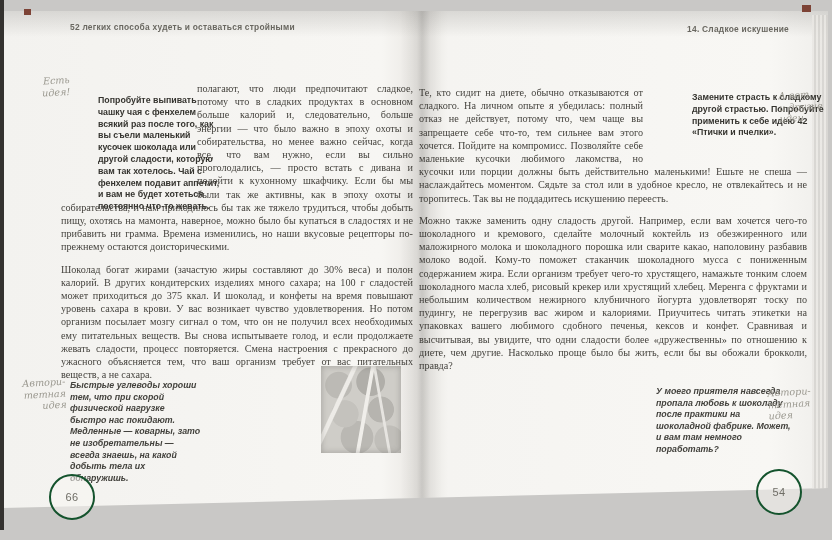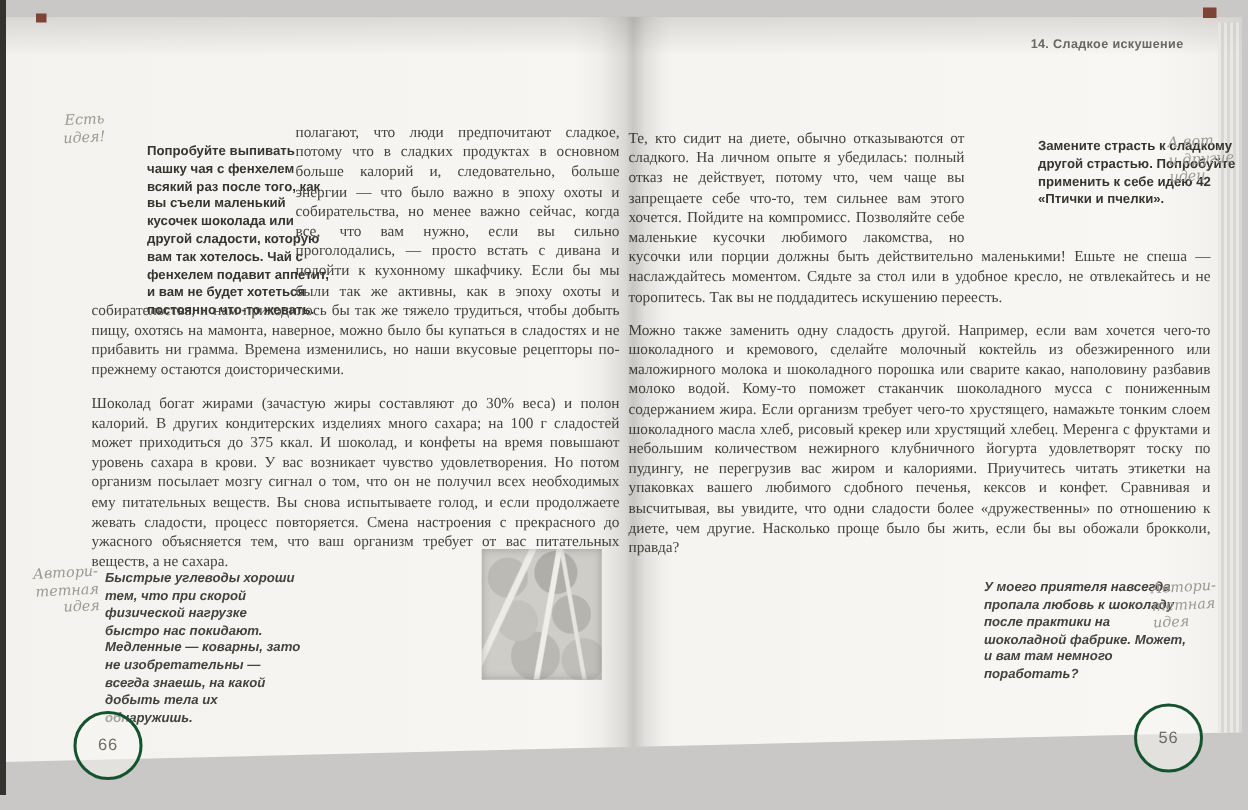--- a/index.html
+++ b/index.html
@@ -80,20 +80,21 @@
     font-size:11px;color:#6f6d66;letter-spacing:.5px;
   }
 </style>
 </head>
 <body>
 
 <div class="book">
   <div class="book-top-shade"></div>
   <div class="page-edges"></div>
 
+  <div class="running-header" style="left:68px;top:11px;width:320px;">52 легких способа худеть и оставаться стройными</div>
 
   <div class="hand-label hand-right" style="left:30px;top:64px;width:38px;">Есть
 идея!</div>
 
   <div class="margin-bold" style="left:68px;top:84px;width:126px;margin-left:28px;">Попробуйте выпивать чашку чая с фенхелем всякий раз после того, как вы съели маленький кусочек шоколада или другой сладости, которую вам так хотелось. Чай с фенхелем подавит аппетит, и вам не будет хотеться постоянно что-то жевать.</div>
 
   <div class="body-text" style="left:59px;top:71px;width:352px;">
     <div class="spacer-l"></div>
     <p>полагают, что люди предпочитают сладкое, потому что в сладких продуктах в основном больше калорий и, следовательно, больше энергии — что было важно в эпоху охоты и собирательства, но менее важно сейчас, когда все, что вам нужно, если вы сильно проголодались, — просто встать с дивана и подойти к кухонному шкафчику. Если бы мы были так же активны, как в эпоху охоты и собирательства, и нам приходилось бы так же тяжело трудиться, чтобы добыть пищу, охотясь на мамонта, наверное, можно было бы купаться в сладостях и не прибавить ни грамма. Времена изменились, но наши вкусовые рецепторы по-прежнему остаются доисторическими.</p>
     <p>Шоколад богат жирами (зачастую жиры составляют до 30% веса) и полон калорий. В других кондитерских изделиях много сахара; на 100 г сладостей может приходиться до 375 ккал. И шоколад, и конфеты на время повышают уровень сахара в крови. У вас возникает чувство удовлетворения. Но потом организм посылает мозгу сигнал о том, что он не получил всех необходимых ему питательных веществ. Вы снова испытываете голод, и если продолжаете жевать сладости, процесс повторяется. Смена настроения с прекрасного до ужасного объясняется тем, что ваш организм требует от вас питательных веществ, а не сахара.</p>
@@ -124,17 +125,17 @@
   <div class="hand-label" style="left:766px;top:375px;width:54px;">Автори-
 тетная
 идея</div>
 
   <div class="gutter"></div>
 </div>
 
 <div class="photo"></div>
 
 <div class="page-circle" style="left:49px;top:474px;">66</div>
-<div class="page-circle" style="left:756px;top:469px;">56</div>
+<div class="page-circle" style="left:756px;top:469px;">54</div>
 
 <div class="spine-edge"></div>
 <div class="mark mark-left"></div>
 <div class="mark mark-right"></div>
 
 </body></html>

